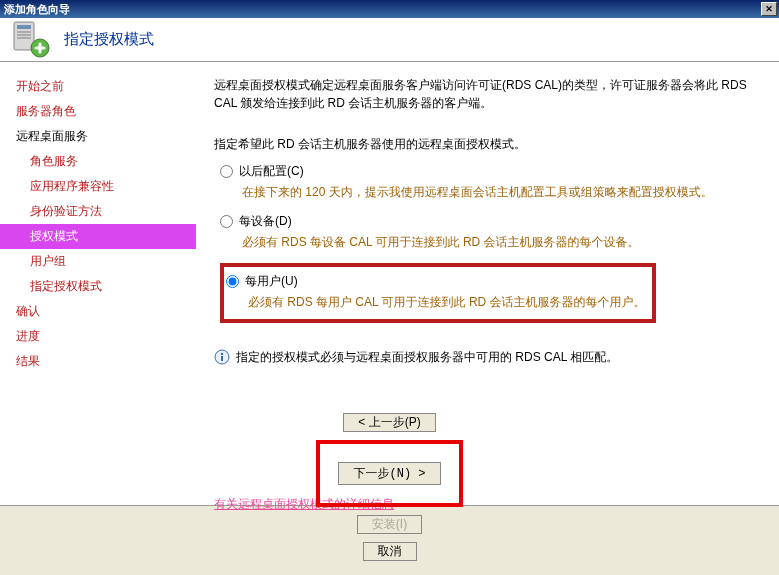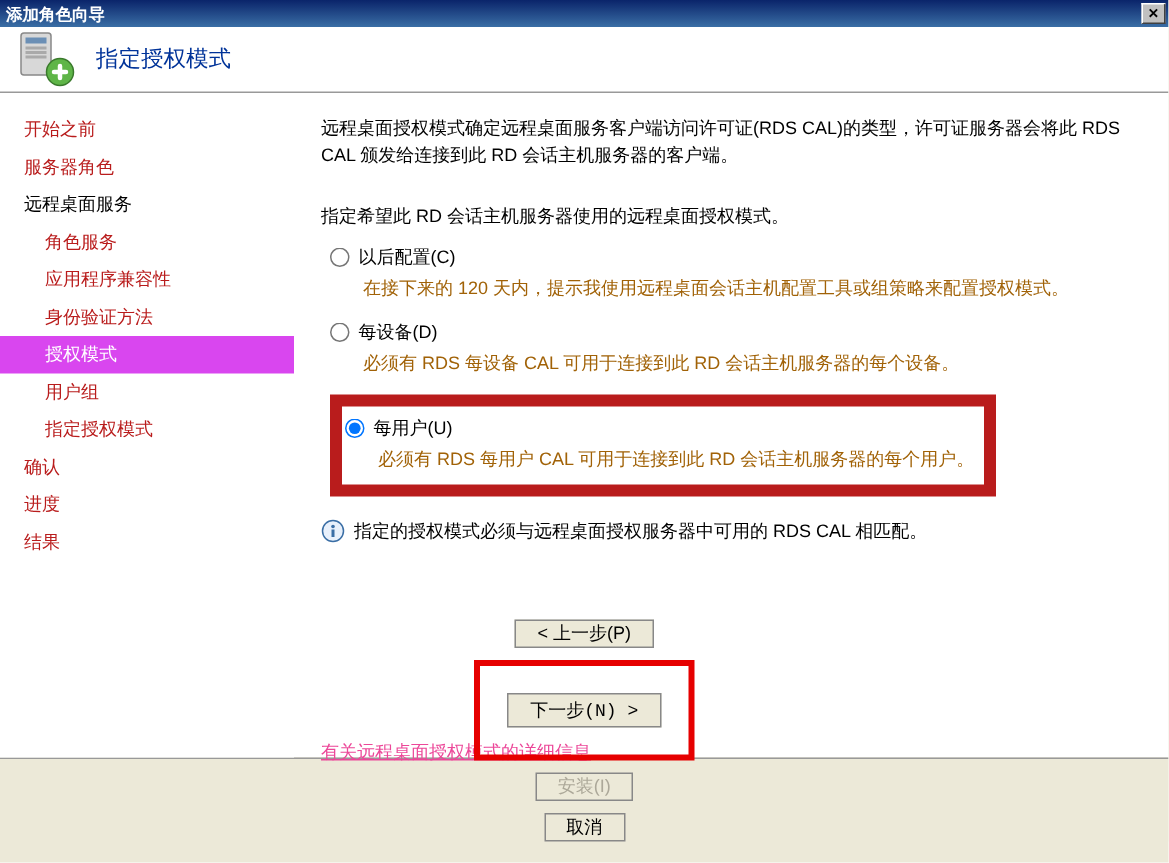--- a/index.html
+++ b/index.html
@@ -24,21 +24,21 @@
     .main { flex: 1; padding: 14px 18px 14px 18px; color: #000; }
     .desc-text { margin-bottom: 24px; line-height: 1.5; }
     .prompt-text { margin-bottom: 10px; }
     
     .radio-group { margin: 8px 0 0 6px; }
     .radio-row { display: flex; align-items: flex-start; margin-bottom: 4px; }
     .radio-row input[type="radio"] { margin: 2px 6px 0 0; }
     .radio-block { margin-bottom: 12px; }
     .radio-desc { margin: 4px 0 0 22px; color: #a16207; }
     
-    .highlight-box { border: 8px solid #b91c1c; padding: 6px 6px 8px 2px; margin-bottom: 1px; display: inline-block; }
+    .highlight-box { border: 4px solid #b91c1c; padding: 6px 6px 8px 2px; margin-bottom: 12px; display: inline-block; }
     
     .info-row { display: flex; align-items: flex-start; margin-top: 14px; }
     .info-icon { width: 16px; height: 16px; margin-right: 6px; flex-shrink: 0; }
     
     .link-row { margin-top: 130px; }
     .link-row a { color: #ec4899; text-decoration: underline; cursor: pointer; }
     
     .footer { height: 56px; border-top: 1px solid #999; background: #ece9d8; display: flex; align-items: center; justify-content: flex-end; padding: 0 16px; gap: 8px; flex-direction: column; }
     .footer button { height: 23px; padding: 0 14px; font-size: 12px; font-family: inherit; background: #ece9d8; border: 1px solid #888; cursor: pointer; }
     .footer button:disabled { color: #aca899; cursor: default; }

